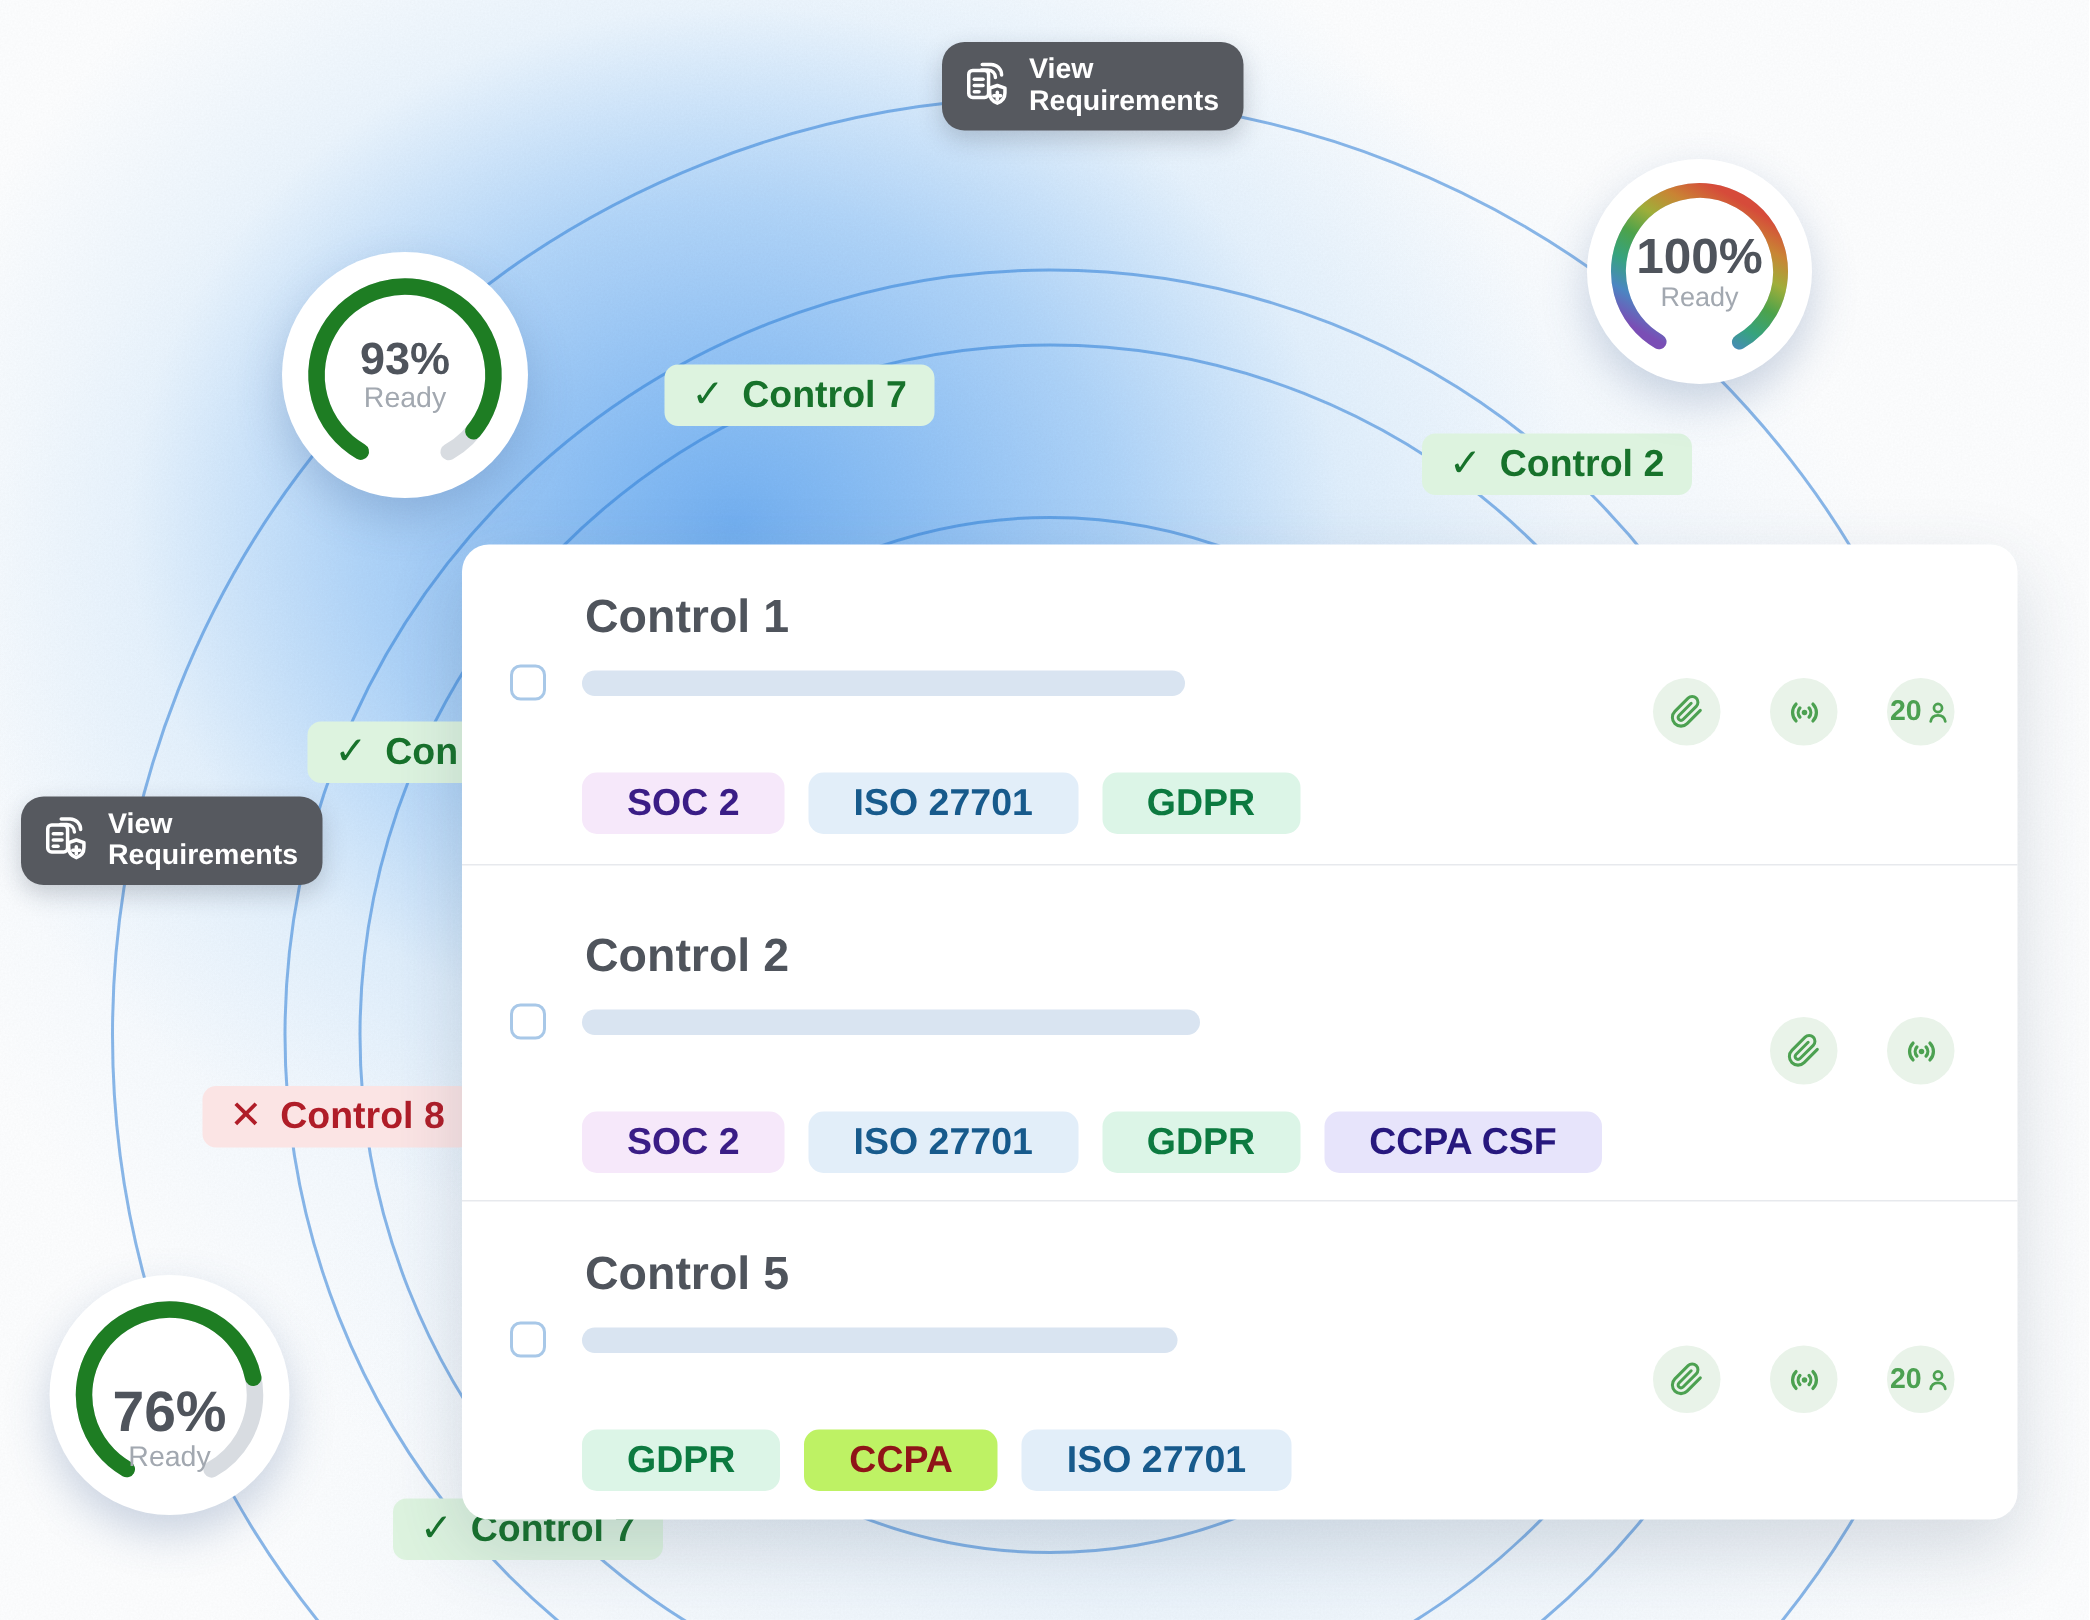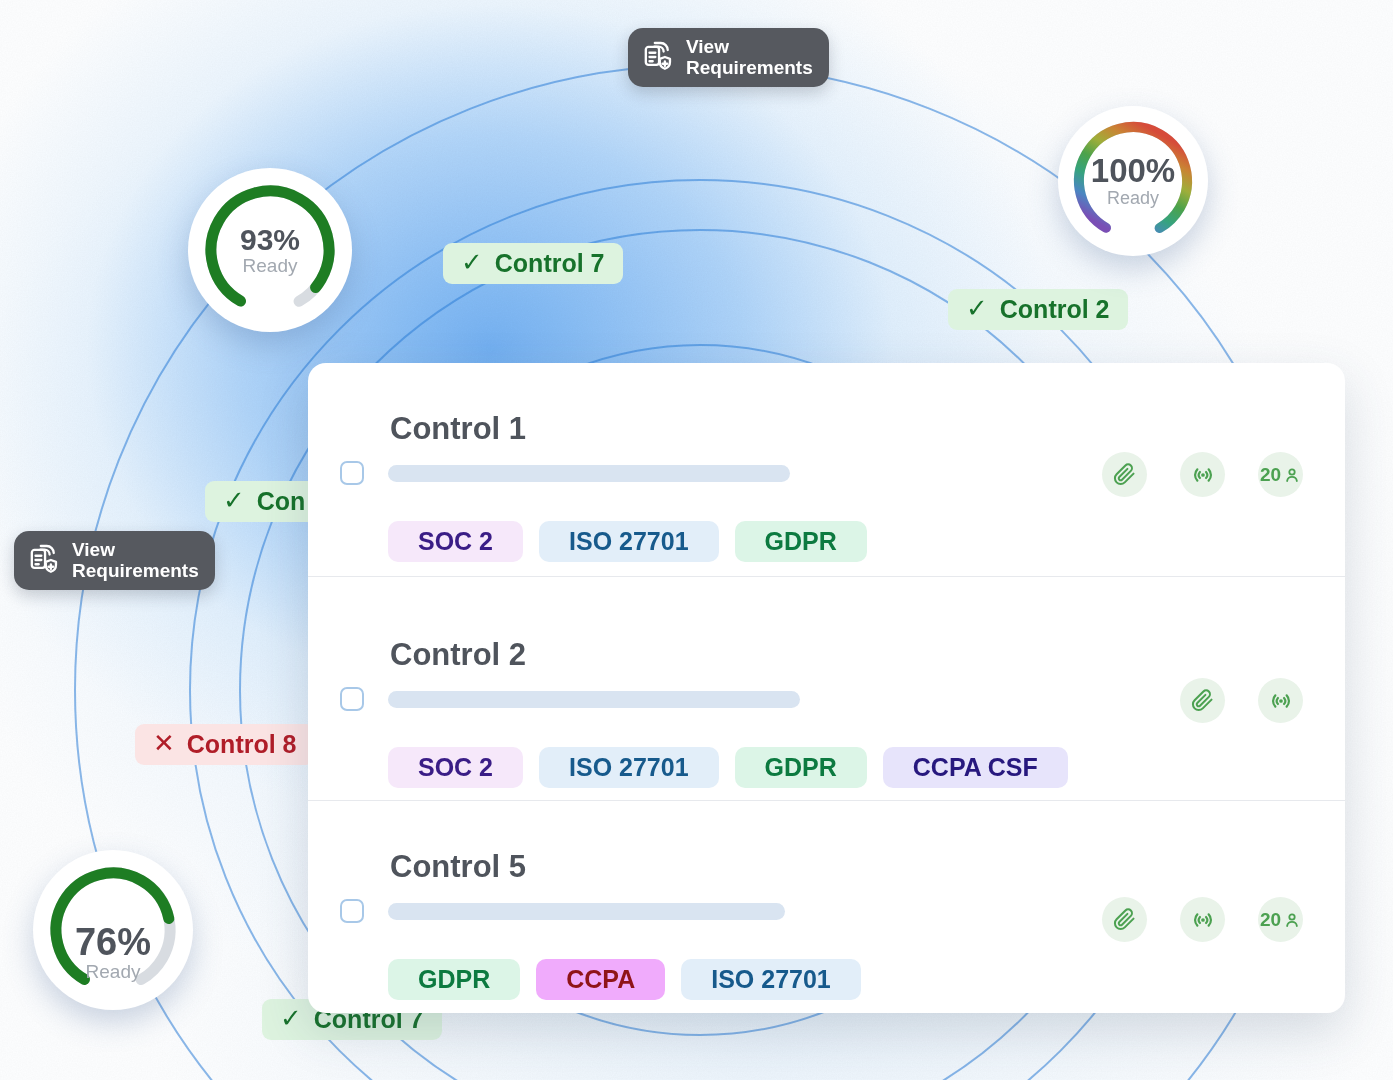--- a/index.html
+++ b/index.html
@@ -52,29 +52,29 @@
   #pill-control7-bottom{left:262px;top:999px;}
 
   
   .card{position:absolute;z-index:10;left:308px;top:363px;width:1037px;height:650px;
     background:#fff;border-radius:18px;box-shadow:0 18px 50px rgba(50,70,100,.18);}
   .row{position:relative;box-sizing:border-box;padding-top:30px;}
   .row:nth-child(1){height:213px;}
   .row:nth-child(2){height:224px;padding-top:42px;}
   .row:nth-child(3){height:213px;}
   .row + .row{border-top:1.5px solid var(--divider);}
-  .row-title{margin:18px 0 0 82px;font-size:31px;font-weight:bold;color:var(--title-text);}
+  .row-title{margin:0 0 0 82px;font-size:31px;font-weight:bold;color:var(--title-text);}
   .bar-line{display:flex;align-items:center;gap:24px;margin:14px 0 0 32px;}
   .checkbox{width:24px;height:24px;box-sizing:border-box;border:2.5px solid var(--checkbox-border);
     border-radius:7px;background:#fff;cursor:pointer;}
   .progress{height:17px;border-radius:9px;background:var(--progress-bar);}
   .row:nth-child(1) .progress{width:402px;}
   .row:nth-child(2) .progress{width:412px;}
   .row:nth-child(3) .progress{width:397px;}
-  .tags{display:flex;gap:16px;margin:36px 0 0 80px;}
+  .tags{display:flex;gap:16px;margin:48px 0 0 80px;}
   .tag{display:inline-flex;align-items:center;height:41px;box-sizing:border-box;
     padding:0 30px;border-radius:10px;font-size:25px;font-weight:bold;white-space:nowrap;}
   .iconbtns{position:absolute;right:42px;display:flex;gap:33px;}
   .row:nth-child(1) .iconbtns{top:89px;}
   .row:nth-child(2) .iconbtns{top:101px;}
   .row:nth-child(3) .iconbtns{top:96px;}
   .iconbtn{width:45px;height:45px;border-radius:50%;background:var(--icon-circle-bg);
     display:flex;align-items:center;justify-content:center;color:var(--icon-green);
     cursor:pointer;gap:2px;}
   .iconbtn .count{font-size:19px;font-weight:bold;color:var(--icon-green);}
@@ -269,21 +269,21 @@
           </div>
         </div>
         <div class="row">
           <h2 class="row-title">Control 5</h2>
           <div class="bar-line">
             <span class="checkbox"></span>
             <div class="progress"></div>
           </div>
           <div class="tags">
             <span class="tag" style="background:#DCF5E7;color:#0C7A40">GDPR</span>
-            <span class="tag" style="background:#f0abfc;color:#8F1418">CCPA</span>
+            <span class="tag" style="background:#bef264;color:#8F1418">CCPA</span>
             <span class="tag" style="background:#E2EEF9;color:#175A8C">ISO 27701</span>
           </div>
           <div class="iconbtns">
             <span class="iconbtn">
               <svg width="23" height="23" viewBox="0 0 24 24" fill="none" stroke="currentColor" stroke-width="2.1" stroke-linecap="round" stroke-linejoin="round">
                 <path d="M21.44 11.05l-9.19 9.19a6 6 0 0 1-8.49-8.49l9.19-9.19a4 4 0 0 1 5.66 5.66l-9.2 9.19a2 2 0 0 1-2.83-2.83l8.49-8.48"></path>
               </svg>
             </span>
             <span class="iconbtn">
               <svg width="26" height="26" viewBox="0 0 24 24" fill="none" stroke="currentColor" stroke-width="2" stroke-linecap="round">

